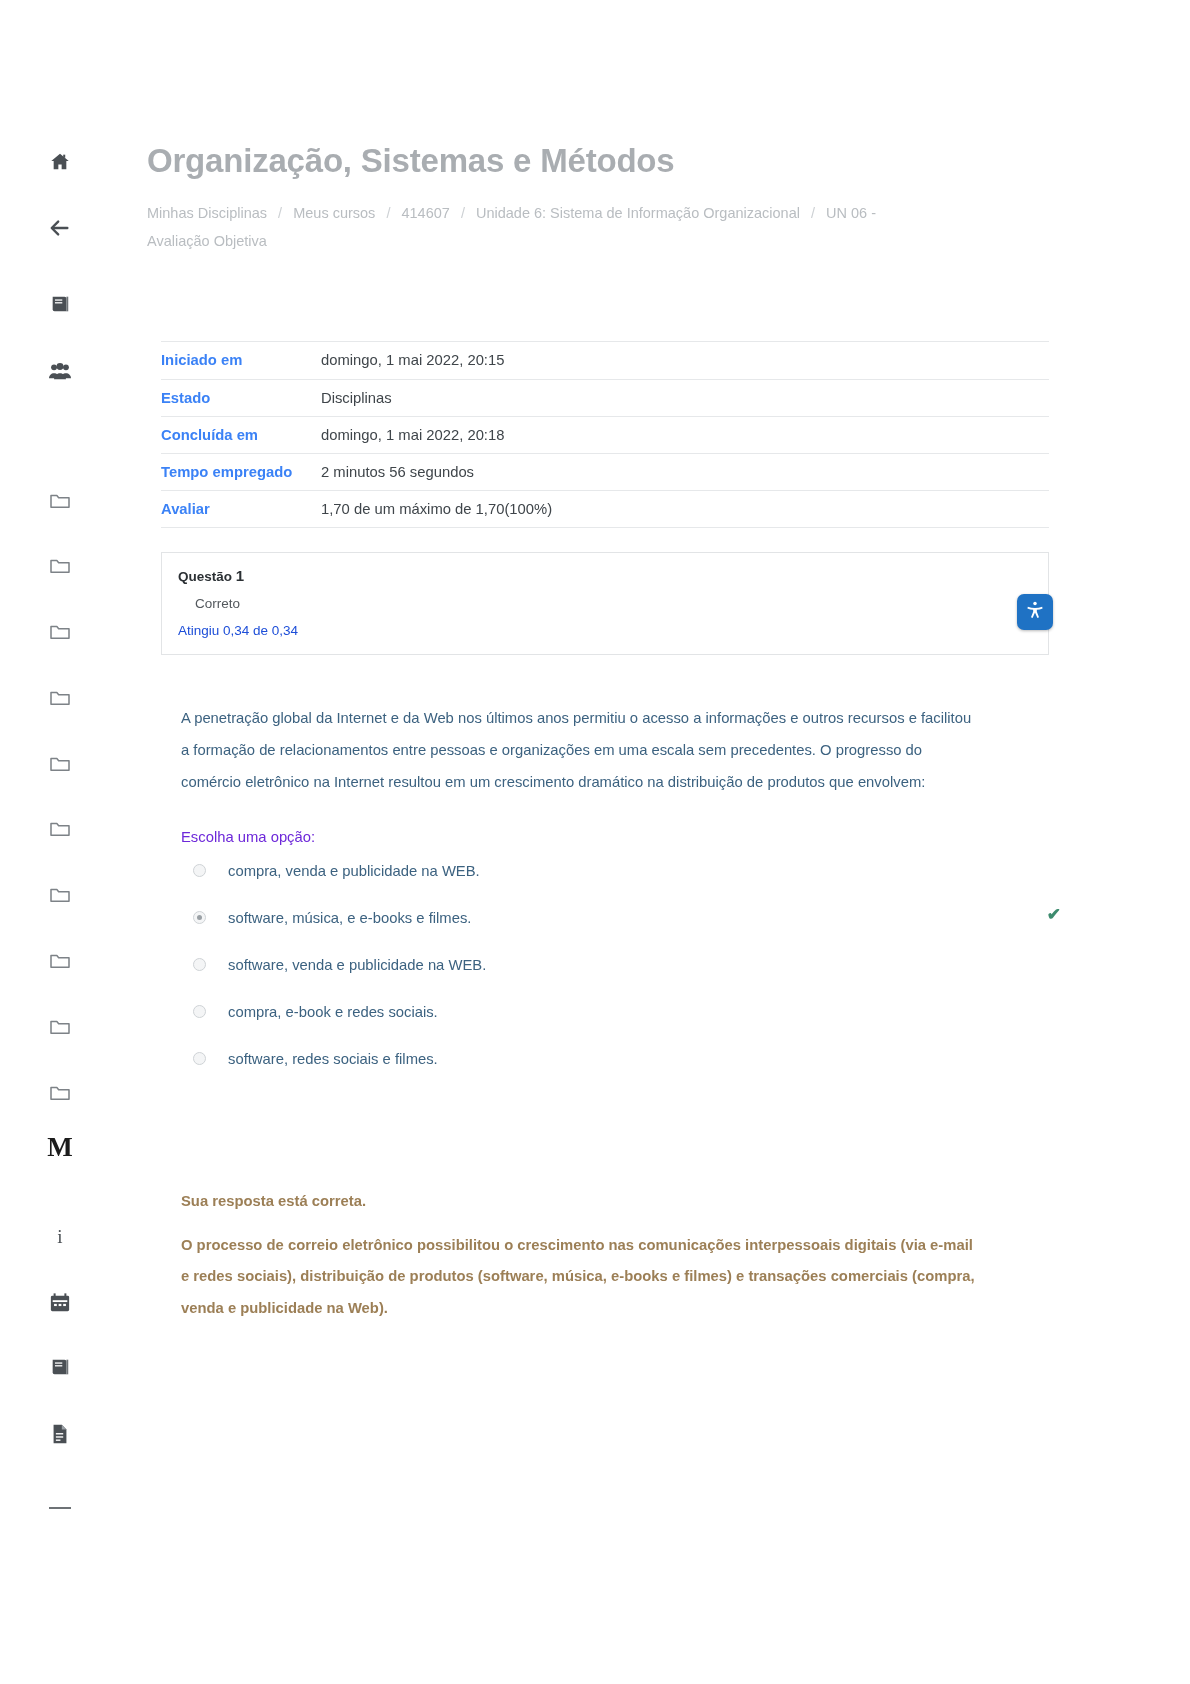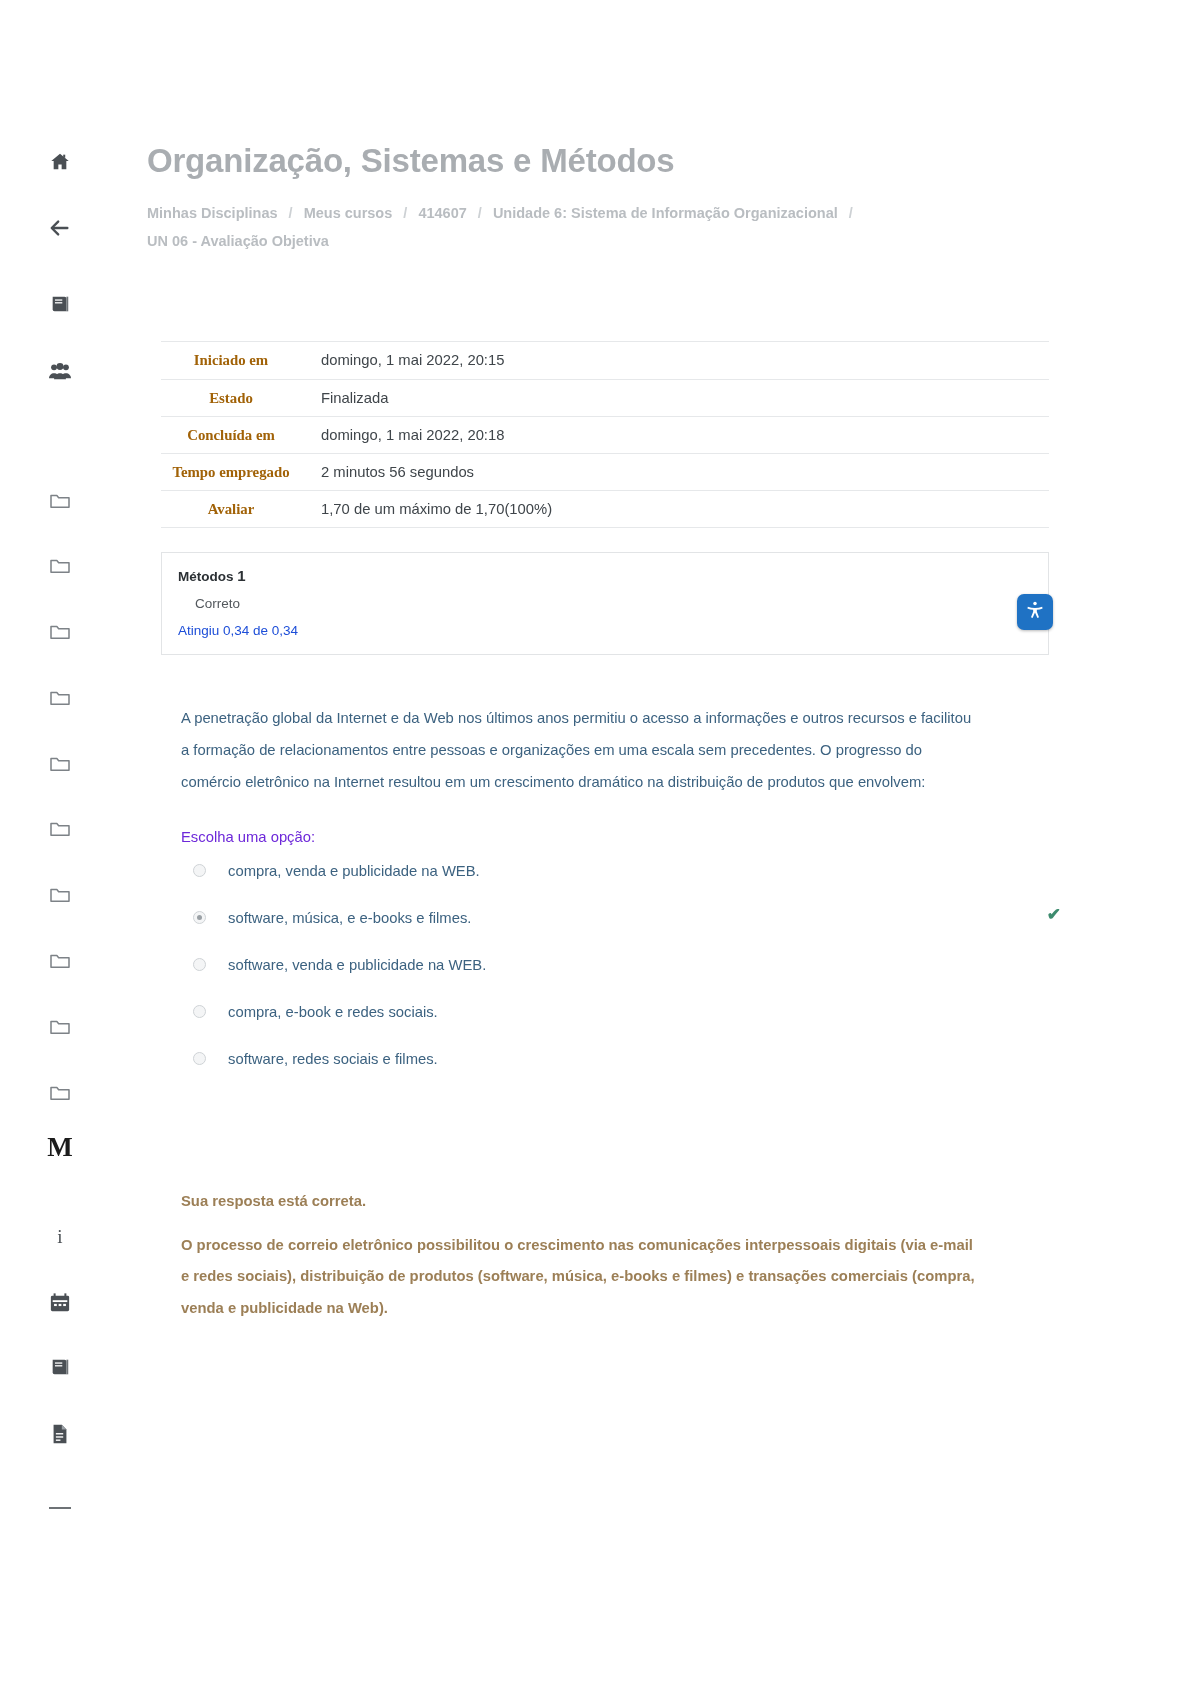--- a/index.html
+++ b/index.html
@@ -38,43 +38,41 @@
     letter-spacing: -0.2px;
     line-height: 1.3;
   }
 
   .breadcrumb {
     padding: 16px 0 0 26px;
     max-width: 760px;
     font-size: 14.5px;
     color: #b9bdc1;
     line-height: 1.95;
-    font-weight: bold;
   }
   .breadcrumb span { color: #b9bdc1; }
   .breadcrumb .sep { padding: 0 7px; color: #cdd1d4; }
 
   
   .summary {
     margin: 86px 0 0 40px;
     width: 888px;
     border-collapse: collapse;
     font-size: 14.8px;
   }
   .summary tr { border-top: 1px solid #e6e8ea; }
   .summary tr:last-child { border-bottom: 1px solid #e6e8ea; }
   .summary th {
     width: 150px;
-    text-align: center;
+    text-align: left;
     font-weight: bold;
-    color: #a16207;
+    color: #3b82f6;
     padding: 7px 10px 7px 0;
     vertical-align: top;
     line-height: 1.5;
-    font-family: Liberation Serif, serif;
   }
   .summary td {
     color: #3f454a;
     padding: 7px 0 7px 10px;
     vertical-align: top;
     line-height: 1.5;
   }
 
   
   .qbox {
@@ -383,40 +381,40 @@
   </nav>
 
   <table class="summary">
     <tbody>
         <tr>
       <th>Iniciado em</th>
       <td>domingo, 1 mai 2022, 20:15</td>
     </tr>
     <tr>
       <th>Estado</th>
-      <td>Finalizada</td>
+      <td>Disciplinas</td>
     </tr>
     <tr>
       <th>Concluída em</th>
       <td>domingo, 1 mai 2022, 20:18</td>
     </tr>
     <tr>
       <th>Tempo empregado</th>
       <td>2 minutos 56 segundos</td>
     </tr>
     <tr>
       <th>Avaliar</th>
       <td>1,70 de um máximo de 1,70(100%)</td>
     </tr>
   </tbody>
     </table>
 
   <div class="qbox">
     <div class="qno">
-      <span>Métodos</span>
+      <span>Questão</span>
       <span class="num">1</span>
     </div>
     <div class="qstate">Correto</div>
     <div class="qmark">Atingiu 0,34 de 0,34</div>
   </div>
 
   <div class="qbody">
     <p>A penetração global da Internet e da Web nos últimos anos permitiu o acesso a informações e outros recursos e facilitou a formação de relacionamentos entre pessoas e organizações em uma escala sem precedentes. O progresso do comércio eletrônico na Internet resultou em um crescimento dramático na distribuição de produtos que envolvem:</p>
   </div>
 

